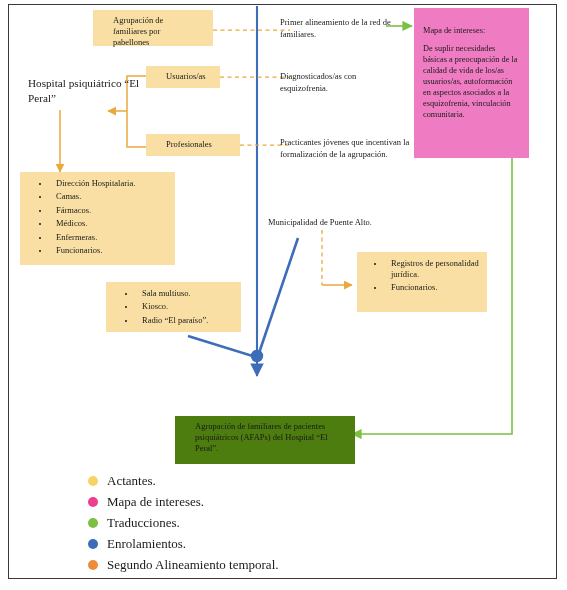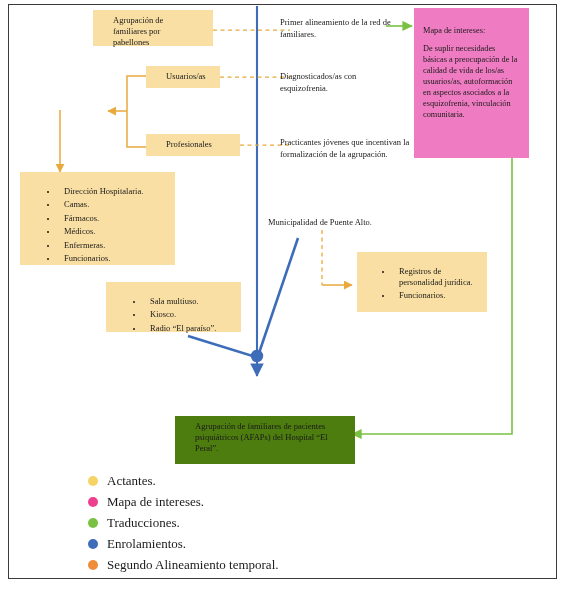--- a/index.html
+++ b/index.html
@@ -41,21 +41,21 @@
   .yellow { background: #f9dfa3; }
   .pink   { background: #ef7cc2; }
   .orange { background: #4d7c0f; margin-top: 20px; }
 
   .box-label {
     display: block;
     padding: 5px 20px;
     font-size: 8.5px;
   }
   ul.bullets {
-    margin: 8px;
+    margin: 0;
     padding: 6px 1px 6px 30px;
     list-style-type: disc;
   }
   ul.bullets li {
     font-size: 8.5px;
     margin: 0 0 2.5px 0;
     padding-left: 6px;
     line-height: 1.28;
   }
   ul.bullets li::marker { font-size: 8px; }
@@ -149,20 +149,21 @@
   </div>
 
   <div class="box yellow" style="left:146px; top:66px; width:74px; height:22px;">
     <span class="box-label">Usuarios/as</span>
   </div>
 
   <div class="box yellow" style="left:146px; top:134px; width:94px; height:22px;">
     <span class="box-label">Profesionales</span>
   </div>
 
+  <div class="hospital-title">Hospital psiquiátrico “El Peral”</div>
 
   <div class="box yellow" style="left:20px; top:172px; width:155px; height:93px;">
     <ul class="bullets">
       <li>Dirección Hospitalaria.</li>
       <li>Camas.</li>
       <li>Fármacos.</li>
       <li>Médicos.</li>
       <li>Enfermeras.</li>
       <li>Funcionarios.</li>
     </ul>

